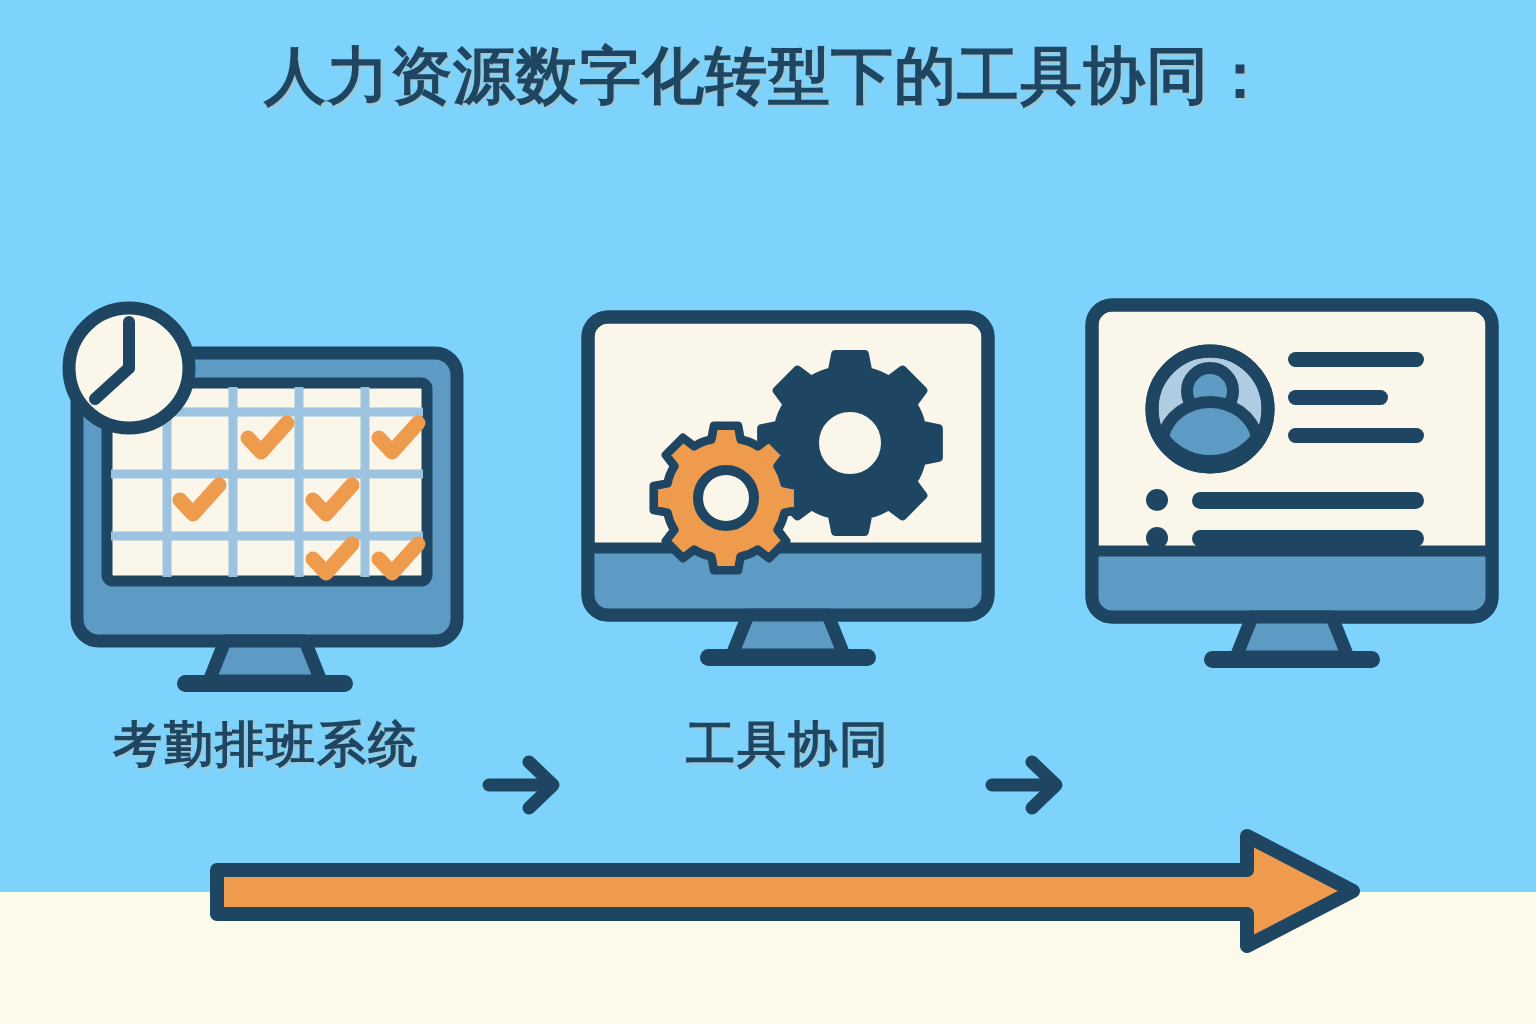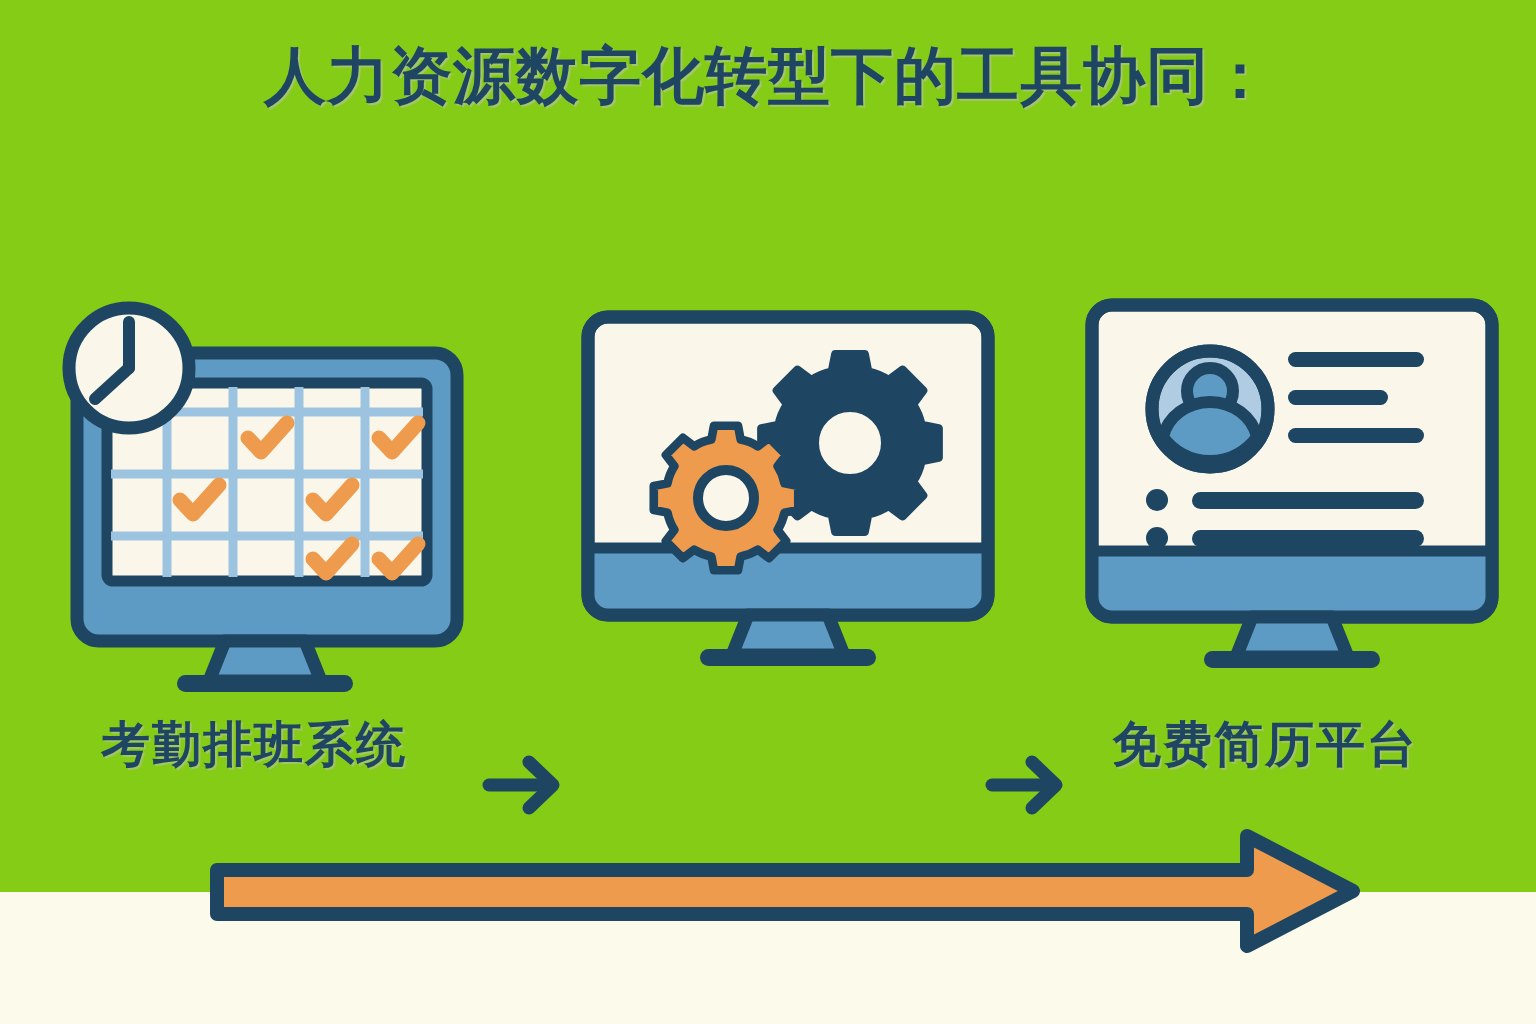--- a/index.html
+++ b/index.html
@@ -12,21 +12,21 @@
     height: 1024px;
     background: #FCFAEB;
     font-family: "Liberation Sans", "DejaVu Sans", sans-serif;
     overflow: hidden;
     position: relative;
   }
   #poster {
     position: relative;
     width: 1536px;
     height: 892px;
-    background: #84cc16;
+    background: #7dd3fc;
   }
 
   
   .title-block {
     position: absolute;
     left: 0;
     top: 38px;
     width: 1536px;
     text-align: center;
   }
@@ -80,21 +80,21 @@
     position: absolute;
     top: 0;
     color: #1E4662;
     font-size: 49px;
     font-weight: bold;
     letter-spacing: 2px;
     text-shadow: 2px 2px 0 rgba(190,192,178,0.5);
     white-space: nowrap;
     text-align: center;
   }
-  .label-1 { left: 44px;  width: 420px; }
+  .label-1 { left: 56px;  width: 420px; }
   .label-2 { left: 578px; width: 420px; }
   .label-3 { left: 1055px; width: 420px; }
 
   
   .bottom-arrow {
     position: absolute;
     left: 205px;
     top: 828px;
     width: 1160px;
     height: 130px;
@@ -232,21 +232,21 @@
         </g>
 
         <path d="M170 322 L250 322 L266 362 L154 362 Z" fill="#5E9BC4" stroke="#1E4662" stroke-width="13" stroke-linejoin="round"></path>
         <rect x="122" y="356" width="176" height="17" rx="8.5" fill="#1E4662"></rect>
       </svg>
     </div>
   </div>
 
   <div class="labels-row">
     <div class="stage-label label-1">考勤排班系统</div>
-    <div class="stage-label label-3">免费简历平台</div>
+    <div class="stage-label label-2">工具协同</div>
   </div>
 
   <div class="bottom-arrow">
     <svg width="1160" height="130" viewBox="0 0 1160 130">
       <path d="M 12 42 L 1042 42 L 1042 8 L 1148 63 L 1042 118 L 1042 86 L 12 86 Z" fill="#EF9B4D" stroke="#1E4662" stroke-width="14" stroke-linejoin="round"></path>
     </svg>
   </div>
 
 </div>
 

